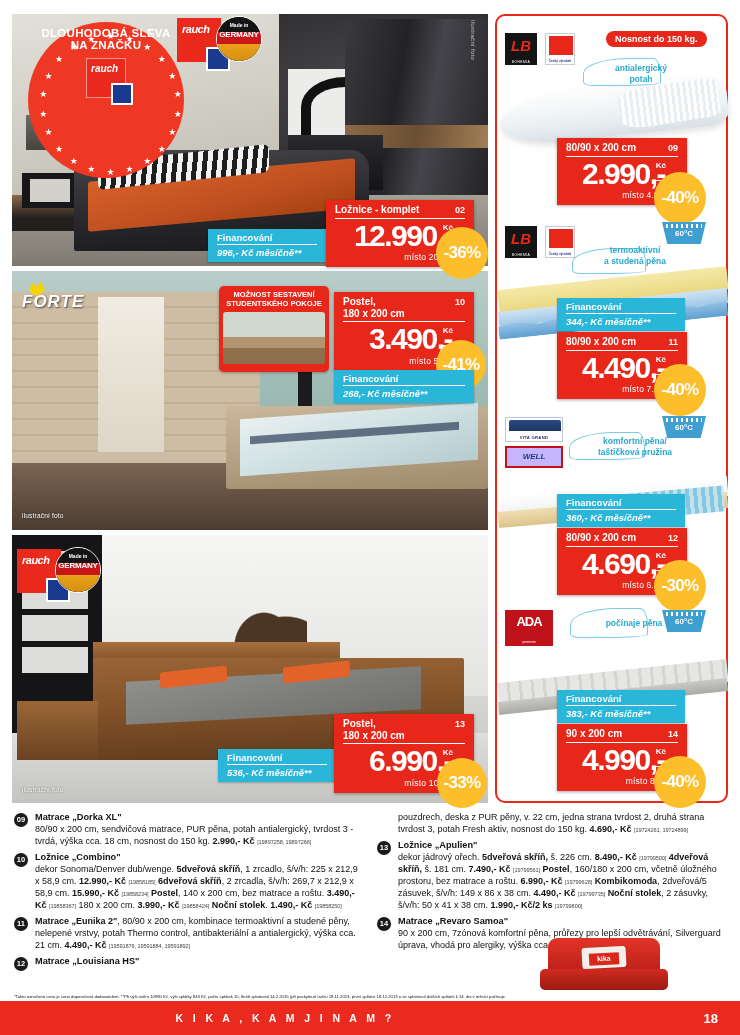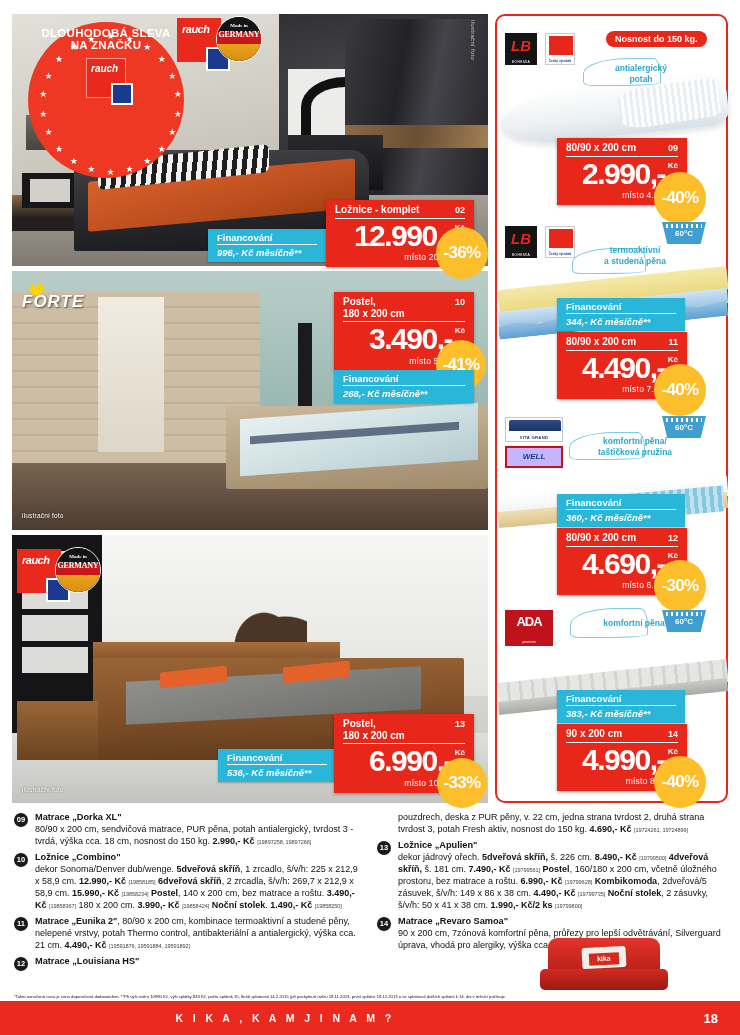--- a/index.html
+++ b/index.html
@@ -118,21 +118,21 @@
   .rauch-logo span { color:#fff; font-size:11px; font-weight:700; letter-spacing:-.5px;
     padding:5px 0 0 5px; font-style:italic; }
   .rauch-logo::after { content:""; position:absolute; right:-9px; bottom:-9px;
     width:20px; height:20px; background:#1a3a8f; border:2px solid #fff; }
   .rauch1 { left:177px; top:18px; }
   .rauch3 { left:17px; top:549px; }
 
   .germany {
     position:absolute; width:46px; height:46px; border-radius:50%;
     background: linear-gradient(180deg,#141414 0 34%, #e01b1b 34% 50%, #000 50%);
-    overflow:hidden; border:1px solid #fff;font-family:Liberation Serif, serif;
+    overflow:hidden; border:1px solid #fff;
   }
   .germany::before { content:""; position:absolute; left:0; top:0; width:100%; height:34%;
     background:#141414; }
   .germany::after { content:""; position:absolute; left:0; top:62%; width:100%; height:38%;
     background: linear-gradient(180deg,#e8a21b,#d68f10); }
   .germany .g-red { position:absolute; left:0; top:34%; width:100%; height:28%; background:#c8161a; }
   .germany .g-txt { position:absolute; left:0; top:14%; width:100%; text-align:center;
     color:#fff; font-size:5px; font-weight:700; z-index:3; line-height:1.1; }
   .germany .g-txt b { display:block; font-size:8px; letter-spacing:-.2px; margin-top:2px; }
   .germany1 { left:216px; top:16px; }
@@ -172,21 +172,21 @@
   .pt-head {
     display:flex; justify-content:space-between; align-items:baseline;
     font-size:10px; font-weight:700; border-bottom:1.2px solid #fff;
     padding-bottom:2px; white-space:pre-line; line-height:1.15;
   }
   .pt-num { font-size:9px; font-weight:700; padding-left:10px; }
   .pt-price {
     font-size:30px; font-weight:700; letter-spacing:-1.5px; text-align:right;
     line-height:1.02; margin-top:2px; position:relative; padding-right:13px;
   }
-  .pt-price .kc { position:absolute; right:0; top:3px; font-size:8px; font-weight:700;
+  .pt-price .kc { position:absolute; right:12px; top:3px; font-size:8px; font-weight:700;
     letter-spacing:0; line-height:1; }
   .pt-price .kc::after { content:""; display:block; width:10px; height:1.5px;
     background:#fff; margin-top:10px; }
   .pt-old { font-size:8.5px; text-align:right; margin-top:1px; letter-spacing:.2px; }
 
   .discount-circle {
     position:absolute; border-radius:50%; background:#fdbe2b; color:#ffffff;
     display:flex; align-items:center; justify-content:center;
     font-size:17px; font-weight:700; letter-spacing:-.7px;
   }
@@ -460,20 +460,27 @@
       <span class="pt-num">02</span>
     </div>
     <div class="pt-price">
       <span>12.990,-</span>
       <span class="kc">Kč</span>
     </div>
     <div class="pt-old">místo 20.332,-*</div>
   </div>
   <div class="discount-circle" style="left:436px; top:227px; width:52px; height:52px;">-36%</div>
 
+  <div class="student-box">
+    <div class="sb-t">
+      <div>MOŽNOST SESTAVENÍ</div>
+      <div>STUDENTSKÉHO POKOJE</div>
+    </div>
+    <div class="sb-img"></div>
+  </div>
 
   <div class="pricetag" style="left:334px; top:292px; width:140px;">
     <div class="pt-head">
       <span>Postel,
 180 x 200 cm</span>
       <span class="pt-num">10</span>
     </div>
     <div class="pt-price">
       <span>3.490,-</span>
       <span class="kc">Kč</span>
@@ -602,21 +609,21 @@
 
   <div class="ada-logo" style="left:505px; top:610px;">
     <div class="a-t">ADA</div>
     <div class="a-s">premium</div>
   </div>
   <div class="mat-img m4">
     <div class="d1"></div>
       <div class="d2"></div>
   </div>
   <div class="feather" style="left:570px; top:608px; width:78px; height:30px;"></div>
-  <div class="mat-label" style="left:586px; top:618px; width:96px; white-space:pre-line;">komfortní pěna</div>
+  <div class="mat-label" style="left:586px; top:618px; width:96px; white-space:pre-line;">počínaje pěna</div>
   <div class="finbar" style="left:557px; top:690px; width:128px;">
     <div class="fb-t">Financování</div>
     <div class="fb-v">383,- Kč měsíčně**</div>
   </div>
   <div class="pricetag" style="left:557px; top:724px; width:130px;">
     <div class="pt-head">
       <span>90 x 200 cm</span>
       <span class="pt-num">14</span>
     </div>
     <div class="pt-price">

